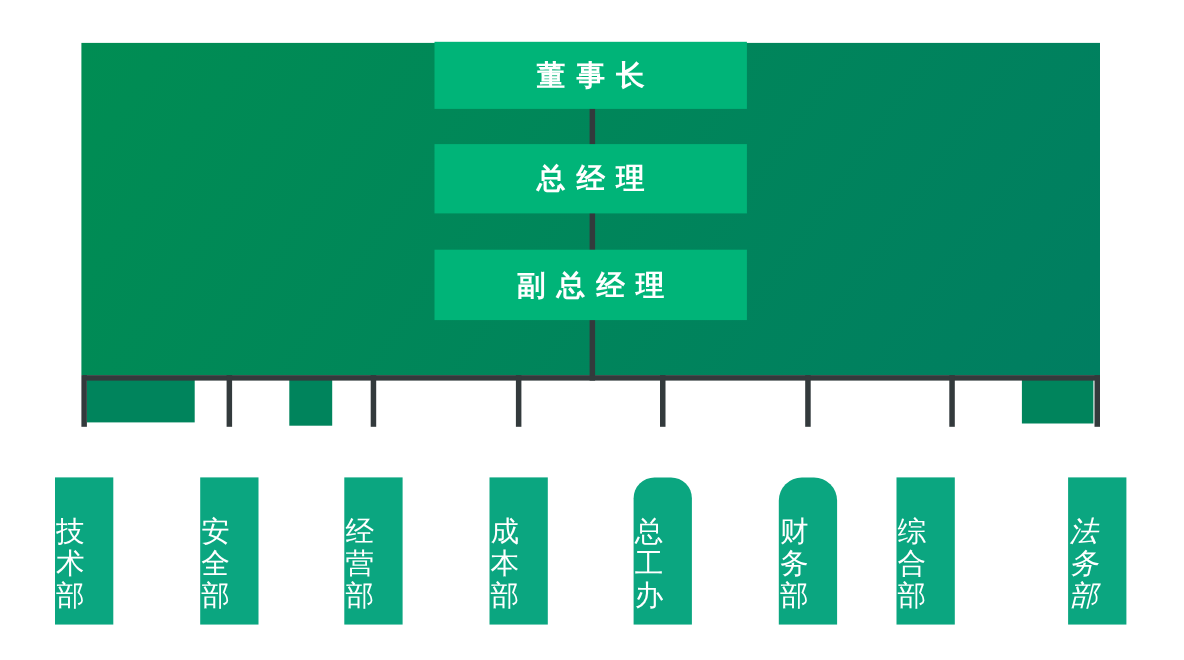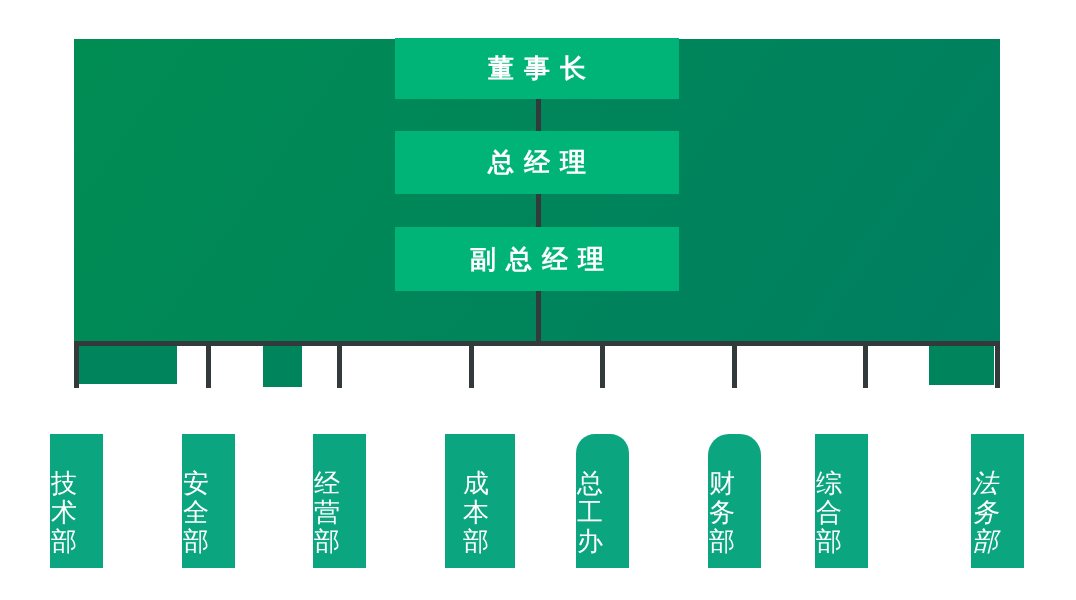--- a/index.html
+++ b/index.html
@@ -49,21 +49,21 @@
   .t2{top:131px;height:63px;}
   .t3{top:227px;height:64px;}
   .dept-box{
     position:absolute;top:386px;width:53px;height:156px;background:var(--dept-green);
     display:flex;align-items:center;justify-content:flex-start;z-index:5;margin-top:48px;
   }
   .dept-box span{
     display:block;width:28px;color:#ffffff;font-size:26px;line-height:29px;
     text-align:center;word-break:break-all;
   }
-  .d1{left:50px;} .d2{left:182px;} .d3{left:313px;} .d4{left:445px;padding-left:17px;}
+  .d1{left:50px;} .d2{left:182px;} .d3{left:313px;} .d4{left:445px;}
   .d5{left:576px;border-radius:19px;} .d6{left:708px;border-radius:21px;} .d7{left:815px;} .d8{left:971px;font-style:italic;}
   .s1{left:74px;} .s2{left:206px;} .s3{left:337px;} .s4{left:469px;}
   .s5{left:600px;} .s6{left:732px;} .s7{left:863px;} .s8{left:995px;}
 </style>
 </head>
 <body>
 
 <div class="canvas">
 
   <div class="panel"></div>

